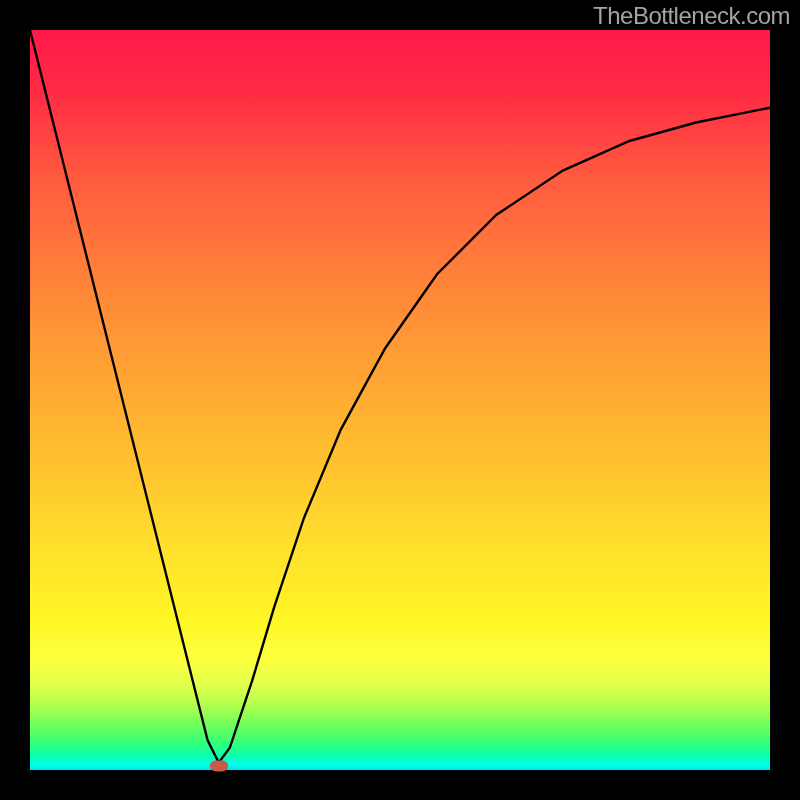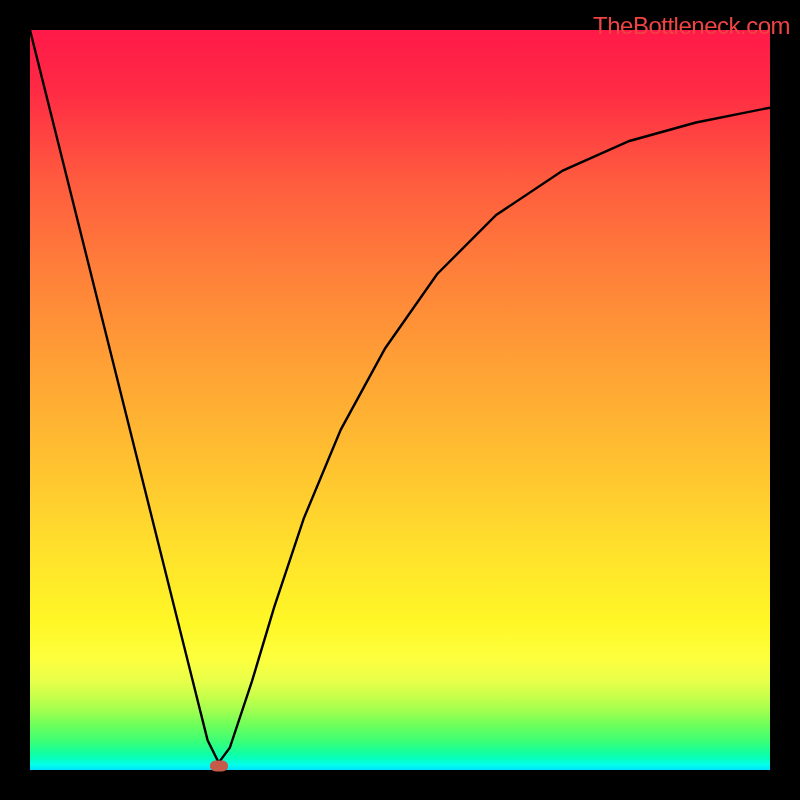--- a/index.html
+++ b/index.html
@@ -12,23 +12,23 @@
     font-family: Arial, Helvetica, sans-serif;
   }
   .frame {
     position: relative;
     width: 800px;
     height: 800px;
     background: #000;
   }
   .watermark {
     position: absolute;
-    top: 12px;
+    top: 2px;
     right: 10px;
-    color: #ef4444;
+    color: #a3a3a3;
     font-size: 24px;
     font-weight: 500;
     letter-spacing: -0.5px;
     z-index: 10;
   }
   .plot {
     position: absolute;
     left: 30px;
     top: 30px;
     width: 740px;

